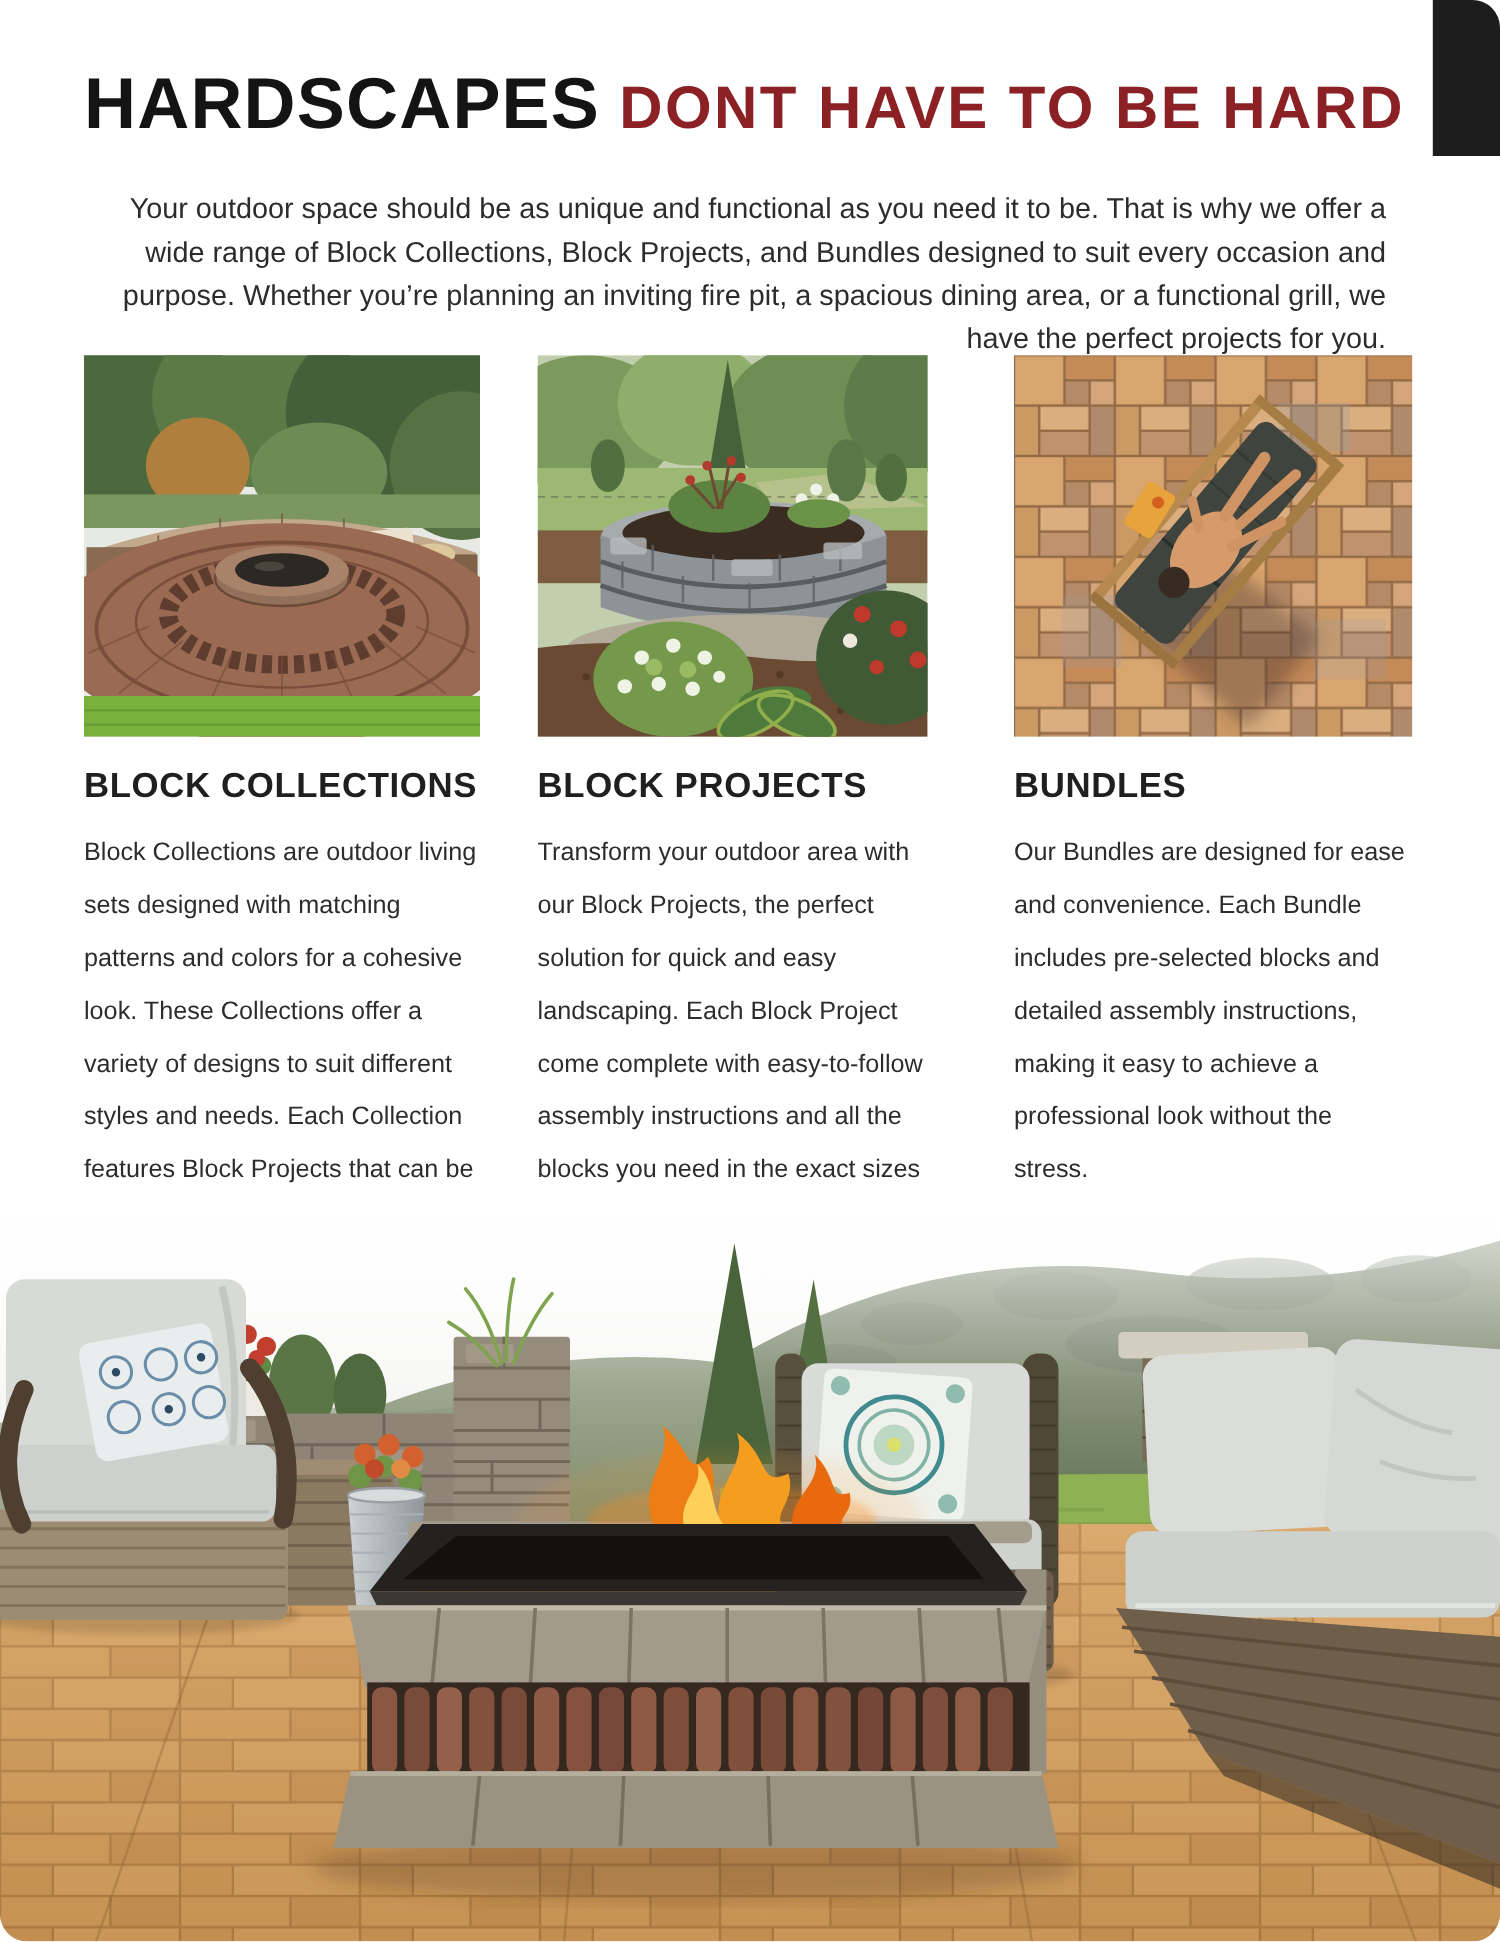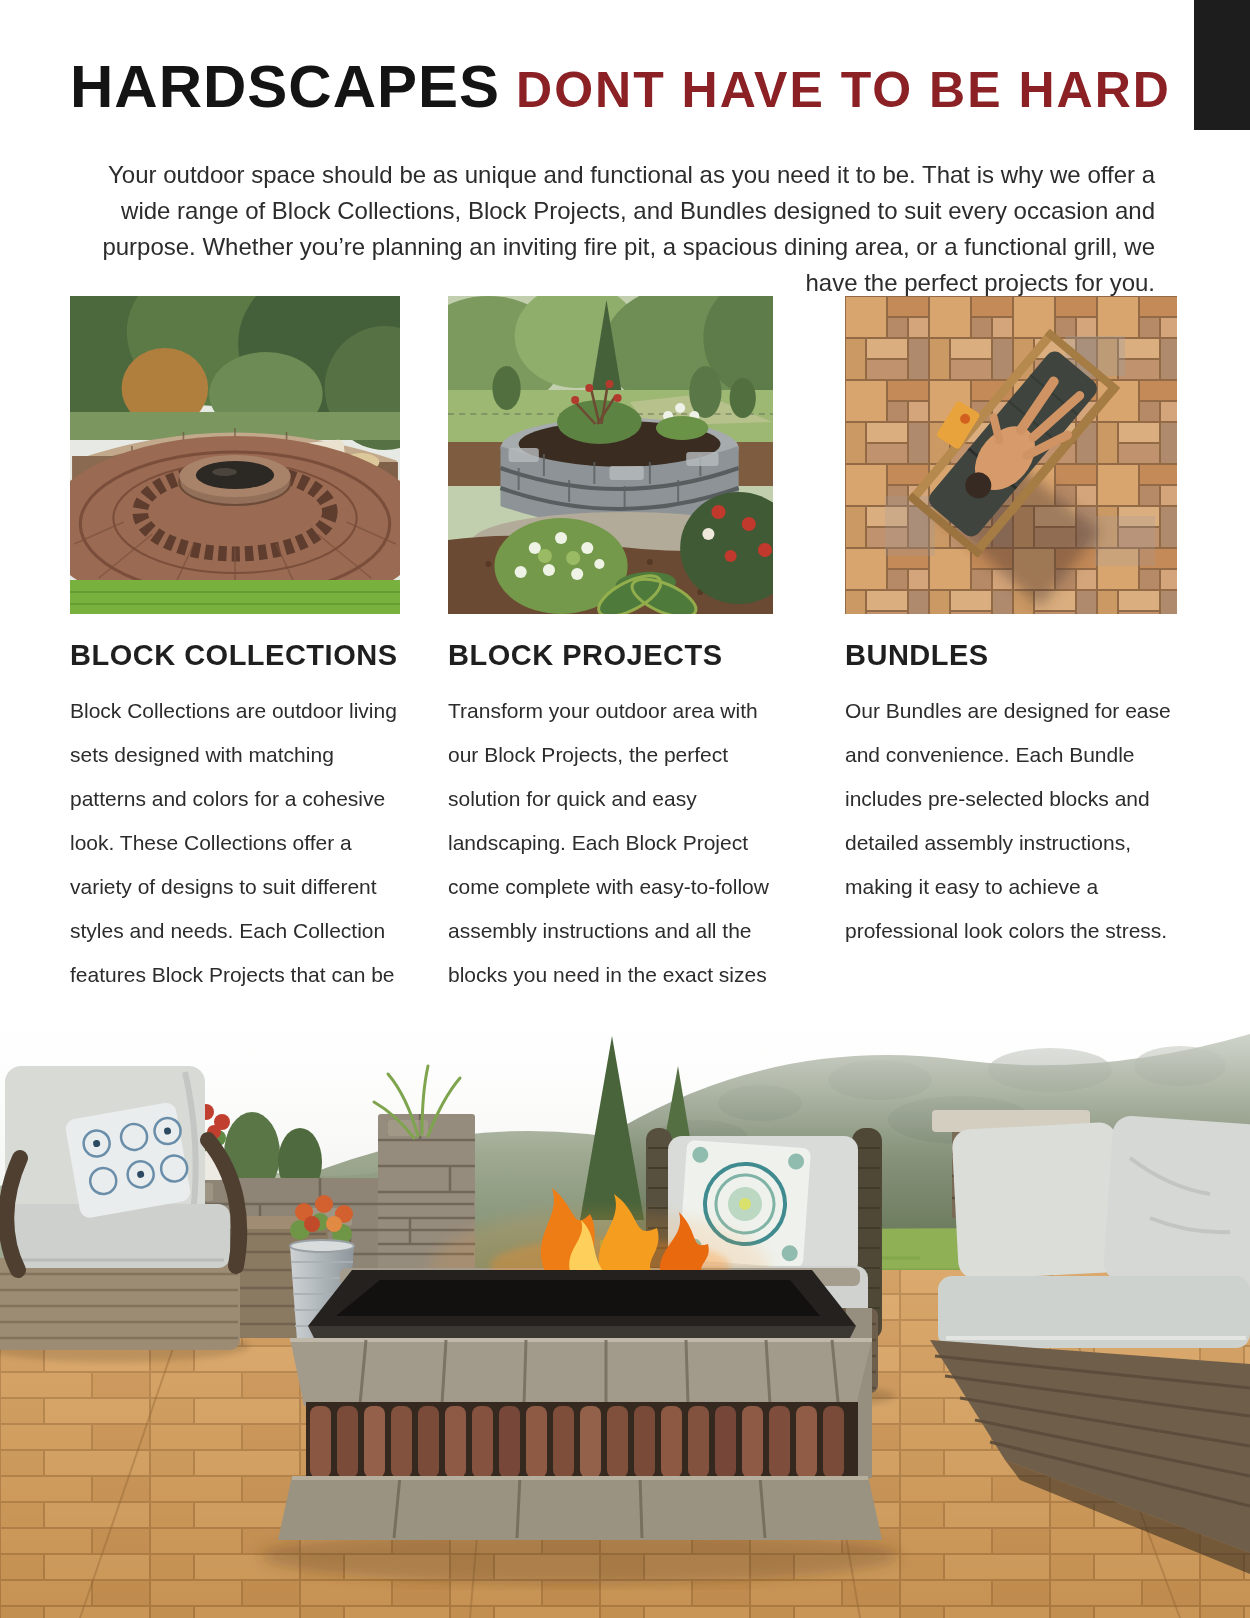--- a/index.html
+++ b/index.html
@@ -1,17 +1,17 @@
 <!DOCTYPE html>
 <html><head>
 <meta charset="utf-8">
 <style>
   html,body{margin:0;padding:0;background:#ffffff;}
   .page{position:relative;width:1250px;height:1618px;background:#ffffff;overflow:hidden;
-        font-family:"Liberation Sans",sans-serif;}
+        font-family:"Liberation Sans",sans-serif;border-radius:23px;}
   .corner-block{position:absolute;top:0;right:0;width:56px;height:130px;background:#1d1d1d;}
   .masthead{position:absolute;left:70px;top:52px;white-space:nowrap;}
   .masthead .t-black{font-size:60px;font-weight:bold;color:#141414;letter-spacing:1px;}
   .masthead .t-red{font-size:50px;font-weight:bold;letter-spacing:2px;margin-left:16px;}
   .intro{position:absolute;left:70px;top:133px;width:1085px;font-size:24px;line-height:36px;color:#2c2c2c;text-align:right;}
   .col{position:absolute;top:296px;}
   .col-1{left:70px;width:330px;}
   .col-2{left:448px;width:325px;}
   .col-3{left:845px;width:332px;}
   .thumb{display:block;width:100%;height:318px;}
@@ -235,21 +235,21 @@
         <path d="M-13,6 L-32,-8" stroke="#d09364" stroke-width="8" stroke-linecap="round"></path>
         <path d="M-3,-16 L-9,-74" stroke="#d09364" stroke-width="10" stroke-linecap="round"></path>
         <path d="M11,-18 L20,-80" stroke="#d09364" stroke-width="9" stroke-linecap="round"></path>
         <g transform="rotate(-8)">
           <rect x="-70" y="-8" width="27" height="42" rx="4" fill="#e8a33c"></rect>
           <circle cx="-54" cy="4" r="5" fill="#d2601e"></circle>
         </g>
       </g>
     </svg>
     <h2>BUNDLES</h2>
-    <p>Our Bundles are designed for ease and convenience. Each Bundle includes pre-selected blocks and detailed assembly instructions, making it easy to achieve a professional look colors the stress.</p>
+    <p>Our Bundles are designed for ease and convenience. Each Bundle includes pre-selected blocks and detailed assembly instructions, making it easy to achieve a professional look without the stress.</p>
   </div>
 
   <div class="hero">
     <svg viewBox="0 0 1250 610" preserveAspectRatio="none" role="img">
       <defs>
         <linearGradient id="sky" x1="0" y1="0" x2="0" y2="1">
           <stop offset="0" stop-color="#ffffff"></stop>
             <stop offset="1" stop-color="#e9ebe6"></stop>
         </linearGradient>
         <linearGradient id="floorg" x1="0" y1="0" x2="0" y2="1">

